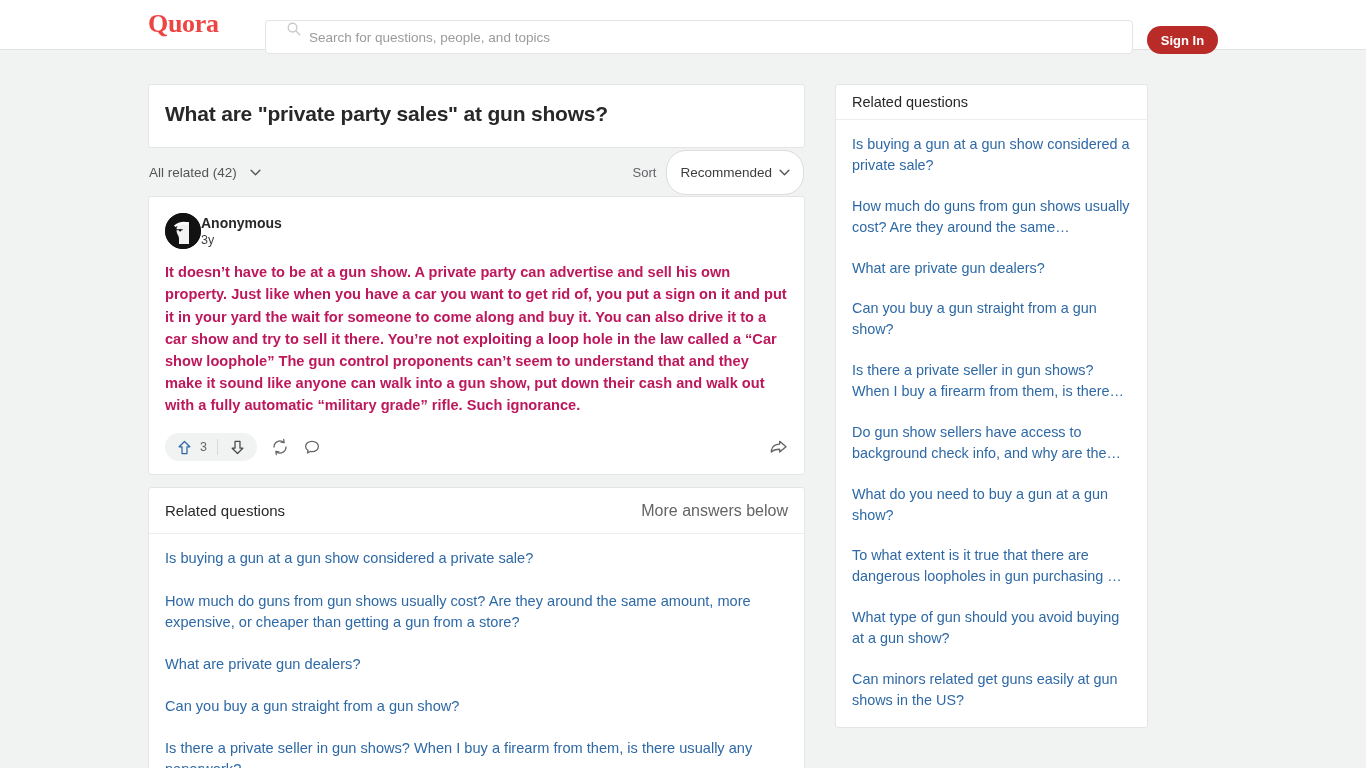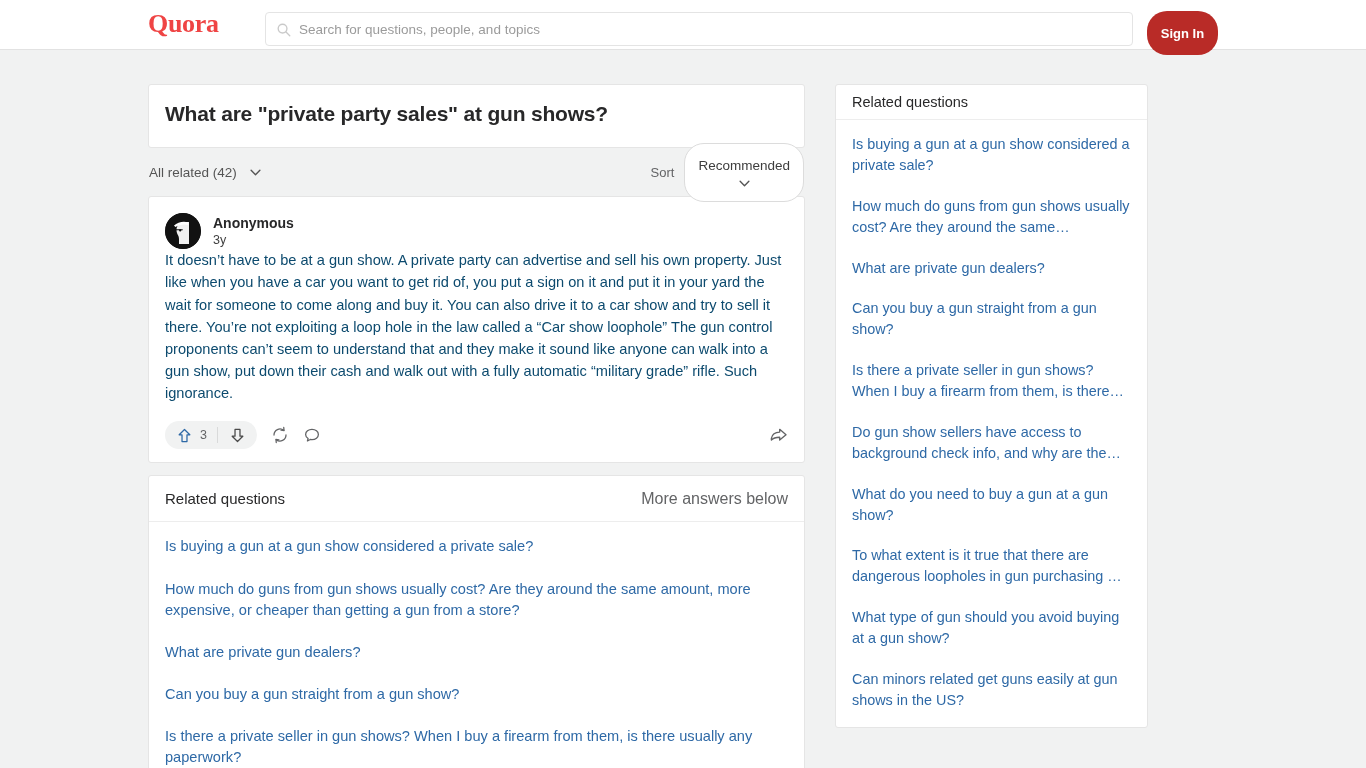--- a/index.html
+++ b/index.html
@@ -18,38 +18,38 @@
     border-bottom: 1px solid #e2e2e2;
     display: flex; align-items: center;
   }
   .logo {
     position: absolute; left: 148px; top: 9px;
     font-family: "Liberation Serif", serif;
     font-size: 26px; font-weight: bold;
     color: #ef4444; letter-spacing: -0.3px;
   }
   .searchbox {
-    position: absolute; left: 265px; top: 12px;
+    position: absolute; left: 265px; top: 20px;
     width: 868px; height: 34px;
     background: #fff;
     border: 1px solid #e4e4e4;
     border-radius: 4px;
-    display: flex; align-items: center;
-    padding-left: 10px;
+    display: flex; 
+    padding-left: 20px;
   }
   .search-icon { width: 15px; height: 15px; flex: none; margin-right: 8px; opacity: .45; }
   .search-input {
     border: none; outline: none; background: transparent;
     font-family: "Liberation Sans", sans-serif;
     font-size: 13.5px; color: #333; width: 95%;
   }
   .search-input::placeholder { color: #9b9b9b; }
   .signin {
-    position: absolute; left: 1147px; top: 11px;
-    width: 71px; height: 44px;
+    position: absolute; left: 1147px; top: 26px;
+    width: 71px; height: 28px;
     background: #b92b27; color: #fff;
     border: none; border-radius: 20px;
     font-family: "Liberation Sans", sans-serif;
     font-size: 13px; font-weight: bold;
     cursor: pointer;
   }
 
   
   .main { position: absolute; left: 148px; top: 84px; width: 657px; }
   .aside { position: absolute; left: 835px; top: 84px; width: 313px; }
@@ -74,36 +74,37 @@
   .allrelated {
     display: flex; align-items: center; gap: 13px;
     font-size: 13.5px; color: #555; cursor: pointer;
   }
   .sortwrap { display: flex; align-items: center; gap: 10px; }
   .sort-label { font-size: 13px; color: #636466; }
   .sort-pill {
     display: flex; align-items: center; gap: 7px;
     border: 1px solid #dcdcdc; border-radius: 20px;
     background: #fff; padding: 14px 13px;
-    font-size: 13.5px; color: #3d3d3d; cursor: pointer; flex-direction: column;
+    font-size: 13.5px; color: #3d3d3d; cursor: pointer;
   }
   .chev { width: 11px; height: 7px; flex: none; }
 
   
   .ans-card { padding: 16px 16px 10px 16px; margin-bottom: 12px; }
-  .author-row { display: flex; align-items: center; gap: 12px; }
+  .author-row { display: flex; align-items: center; }
   .avatar {
     width: 36px; height: 36px; border-radius: 50%;
     background: #111; flex: none; overflow: hidden;
   }
   .author-name { font-size: 14px; font-weight: bold; color: #282829; }
   .author-time { font-size: 12.5px; color: #404040; margin-top: 2px; }
 
   .ans-body {
-    font-size: 14.6px; line-height: 1.52; color: #0c4a6e;
+    margin-top: 12px;
+    font-size: 14.6px; line-height: 1.52; color: #be185d; font-weight: bold;
   }
 
   .actionbar {
     margin-top: 14px; height: 34px;
     display: flex; align-items: center; justify-content: space-between;
   }
   .actions-left { display: flex; align-items: center; gap: 14px; }
   .vote-pill {
     display: flex; align-items: center;
     background: #f1f2f2; border-radius: 20px; height: 28px;

